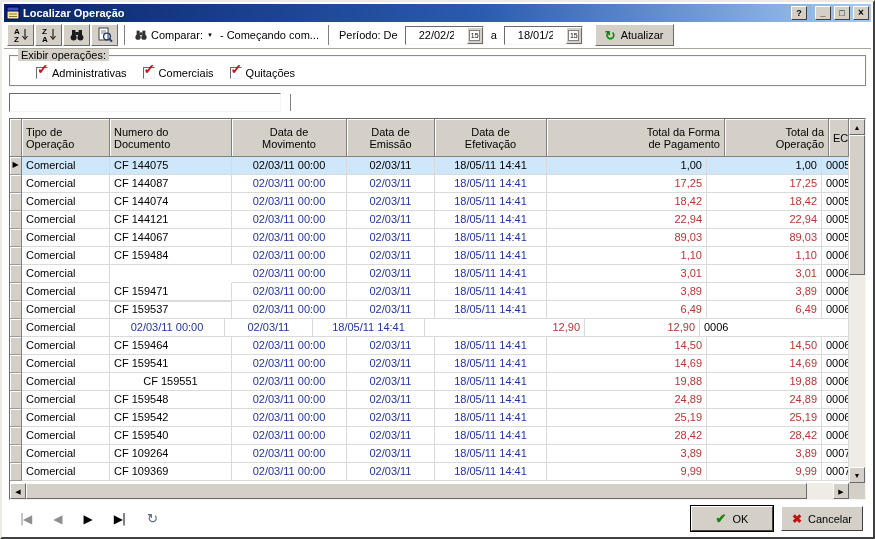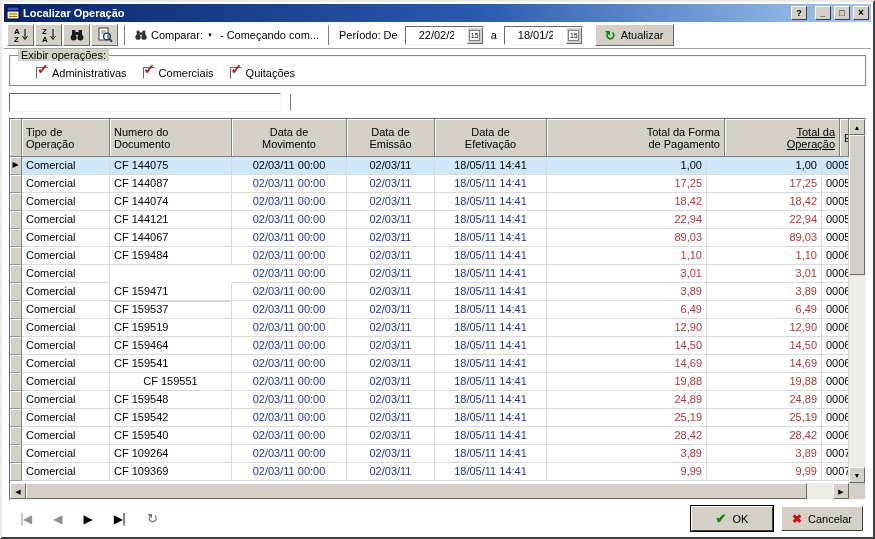--- a/index.html
+++ b/index.html
@@ -283,21 +283,21 @@
 Emissão</span>
           </div>
           <div class="hcell" style="width: 112px; justify-content: center;">
             <span style="text-align: center;">Data de
 Efetivação</span>
           </div>
           <div class="hcell" style="width: 178px; justify-content: flex-end;">
             <span style="text-align: right;">Total da Forma
 de Pagamento</span>
           </div>
-          <div class="hcell" style="width: 115px; justify-content: flex-start; text-decoration: underline;">
+          <div class="hcell" style="width: 104px; justify-content: flex-start;">
             <span style="text-align: right;">Total da
 Operação</span>
           </div>
           <div class="hcell" style="width: 29px; flex: 1 1 0%; justify-content: flex-start;">
             <span style="text-align: left;">ECF</span>
           </div>
         </div>
       <div class="grid-body">
           <div class="grow sel" style="background: rgb(207, 231, 250);">
             <div class="gind" style="width: 12px;">▶</div>
@@ -394,21 +394,20 @@
             <div class="gcell" style="width: 115px; text-align: center; color: rgb(34, 51, 160);">02/03/11 00:00</div>
             <div class="gcell" style="width: 88px; text-align: center; color: rgb(34, 51, 160);">02/03/11</div>
             <div class="gcell" style="width: 112px; text-align: center; color: rgb(34, 51, 160);">18/05/11 14:41</div>
             <div class="gcell" style="width: 160px; text-align: right; color: rgb(185, 52, 52);">6,49</div>
             <div class="gcell" style="width: 115px; text-align: right; color: rgb(185, 52, 52);">6,49</div>
             <div class="gcell" style="width: 29px; flex: 1 1 0%; text-align: left; color: rgb(0, 0, 0);">0006</div>
           </div>
           <div class="grow">
             <div class="gind" style="width: 12px;"></div>
             <div class="gcell" style="width: 88px; text-align: left; color: rgb(0, 0, 0);">Comercial</div>
-            <div class="gcell" style="width: 122px; text-align: left; color: rgb(0, 0, 0);">CF 159519</div>
             <div class="gcell" style="width: 115px; text-align: center; color: rgb(34, 51, 160);">02/03/11 00:00</div>
             <div class="gcell" style="width: 88px; text-align: center; color: rgb(34, 51, 160);">02/03/11</div>
             <div class="gcell" style="width: 112px; text-align: center; color: rgb(34, 51, 160);">18/05/11 14:41</div>
             <div class="gcell" style="width: 160px; text-align: right; color: rgb(185, 52, 52);">12,90</div>
             <div class="gcell" style="width: 115px; text-align: right; color: rgb(185, 52, 52);">12,90</div>
             <div class="gcell" style="width: 29px; flex: 1 1 0%; text-align: left; color: rgb(0, 0, 0);">0006</div>
           </div>
           <div class="grow">
             <div class="gind" style="width: 12px;"></div>
             <div class="gcell" style="width: 88px; text-align: left; color: rgb(0, 0, 0);">Comercial</div>

